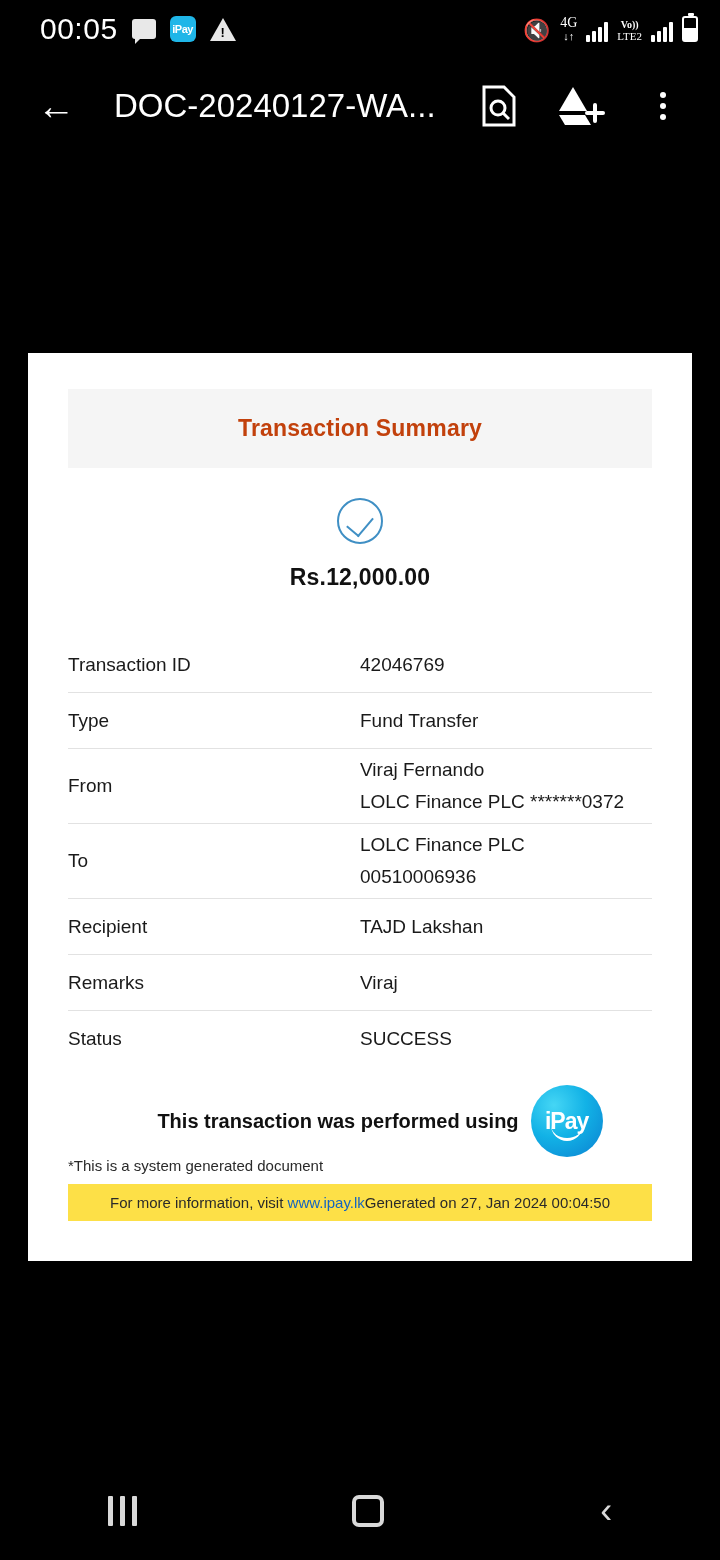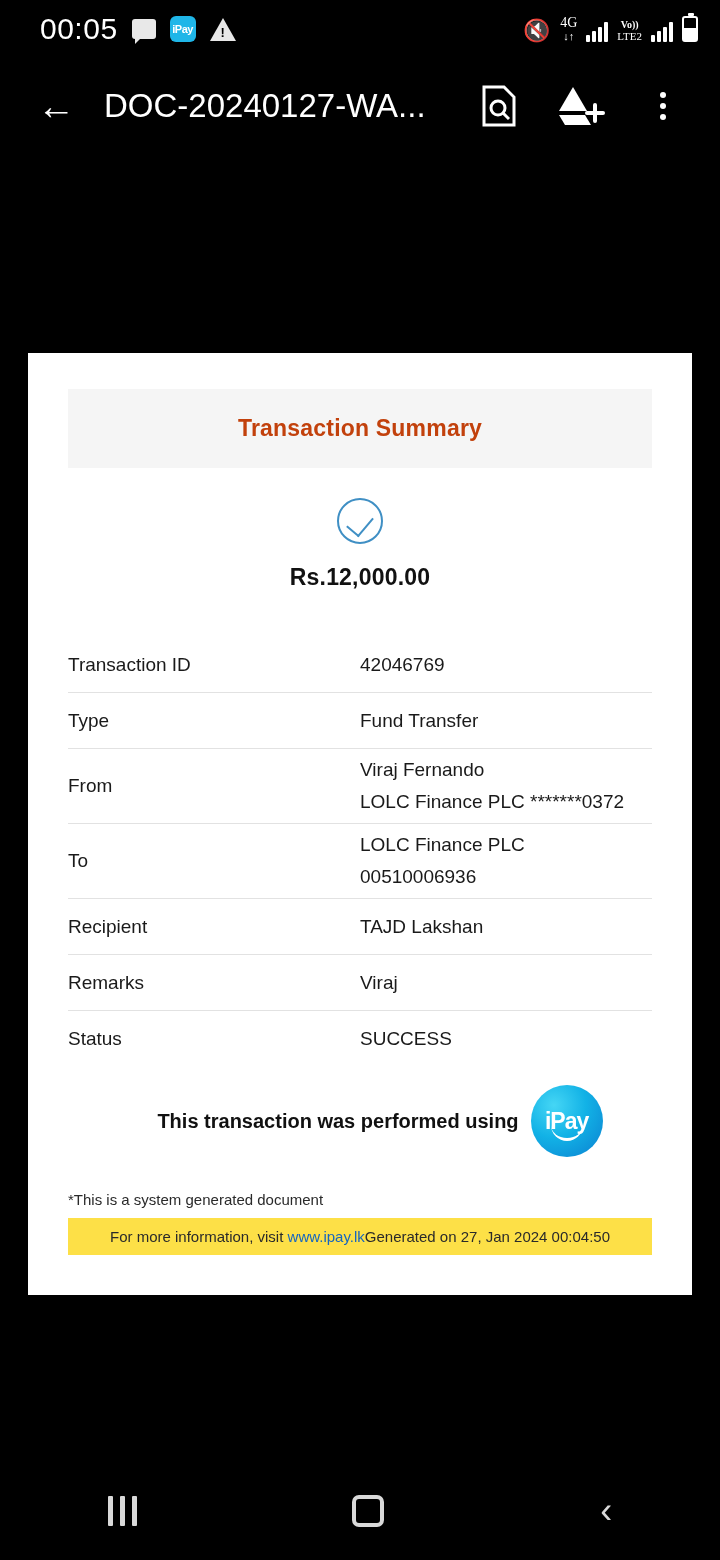--- a/index.html
+++ b/index.html
@@ -146,20 +146,21 @@
     line-height: 1;
   }
   .doc-title {
     flex: 1;
     font-size: 33px;
     font-weight: 400;
     color: #fff;
     white-space: nowrap;
     overflow: hidden;
     text-overflow: ellipsis;
+    margin-left: 10px;
   }
   .ab-btn {
     width: 62px; height: 62px;
     display: flex;
     align-items: center;
     justify-content: center;
   }
   .kebab {
     width: 62px; height: 62px;
     display: flex;
@@ -276,21 +277,20 @@
   .ipay-logo::after {
     content: "";
     position: absolute;
     bottom: 16px; left: 20px;
     width: 32px; height: 14px;
     border-bottom: 3px solid #fff;
     border-radius: 0 0 16px 16px;
   }
 
   .sysgen {
-    margin-top: 34px;
     font-size: 15px;
     color: #2a2a2a;
   }
   .footer {
     margin-top: 10px;
     background: #fde047;
     display: flex;
     justify-content: center;
     align-items: center;
     padding: 10px 2px;

